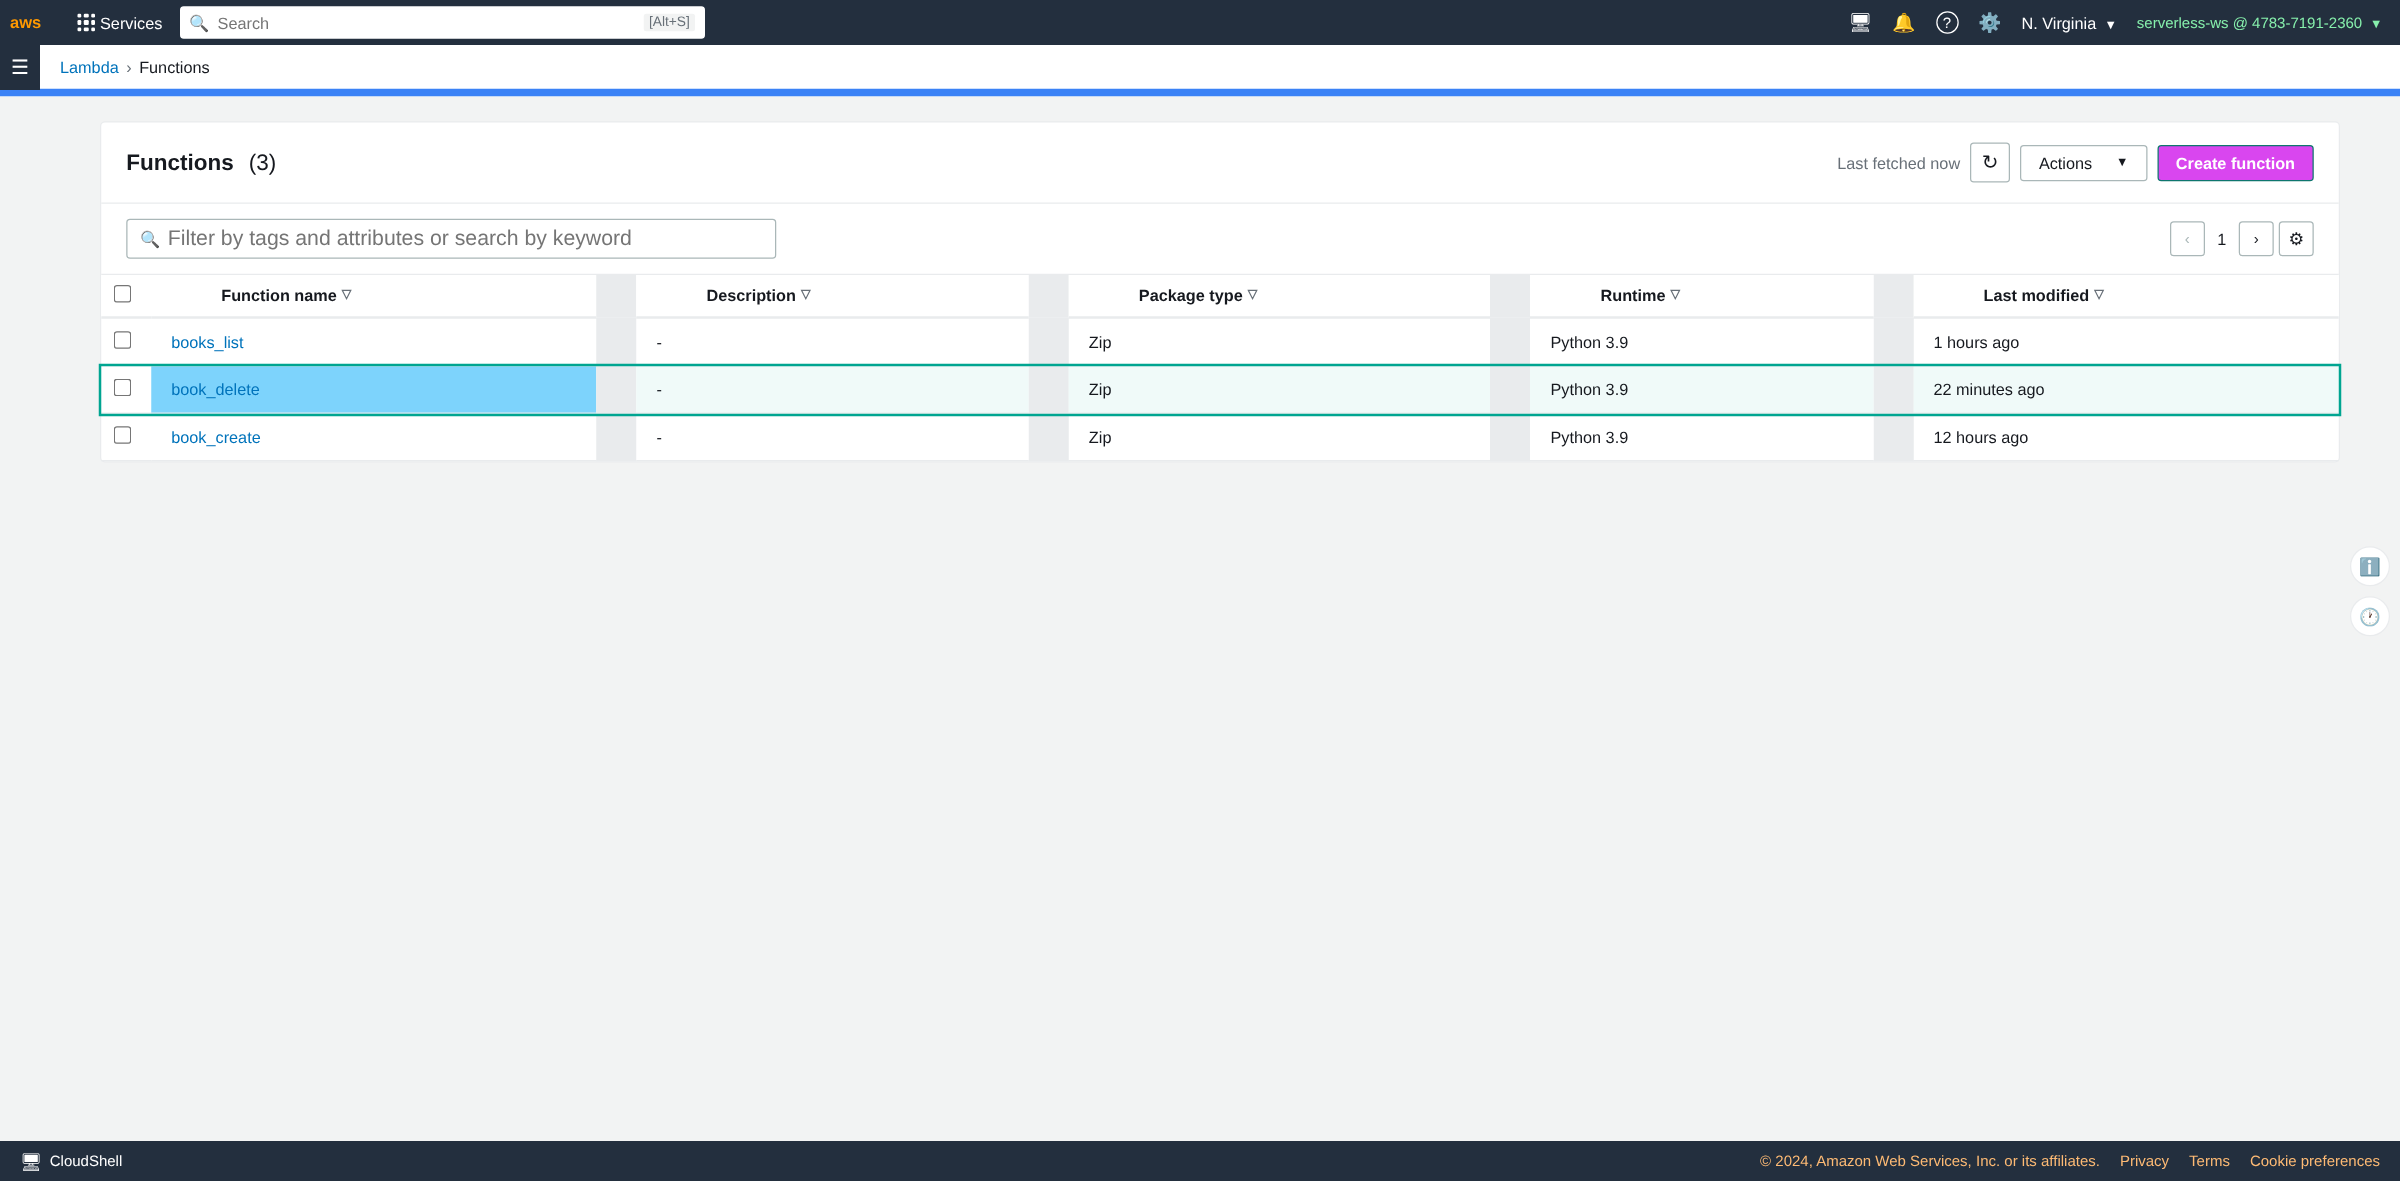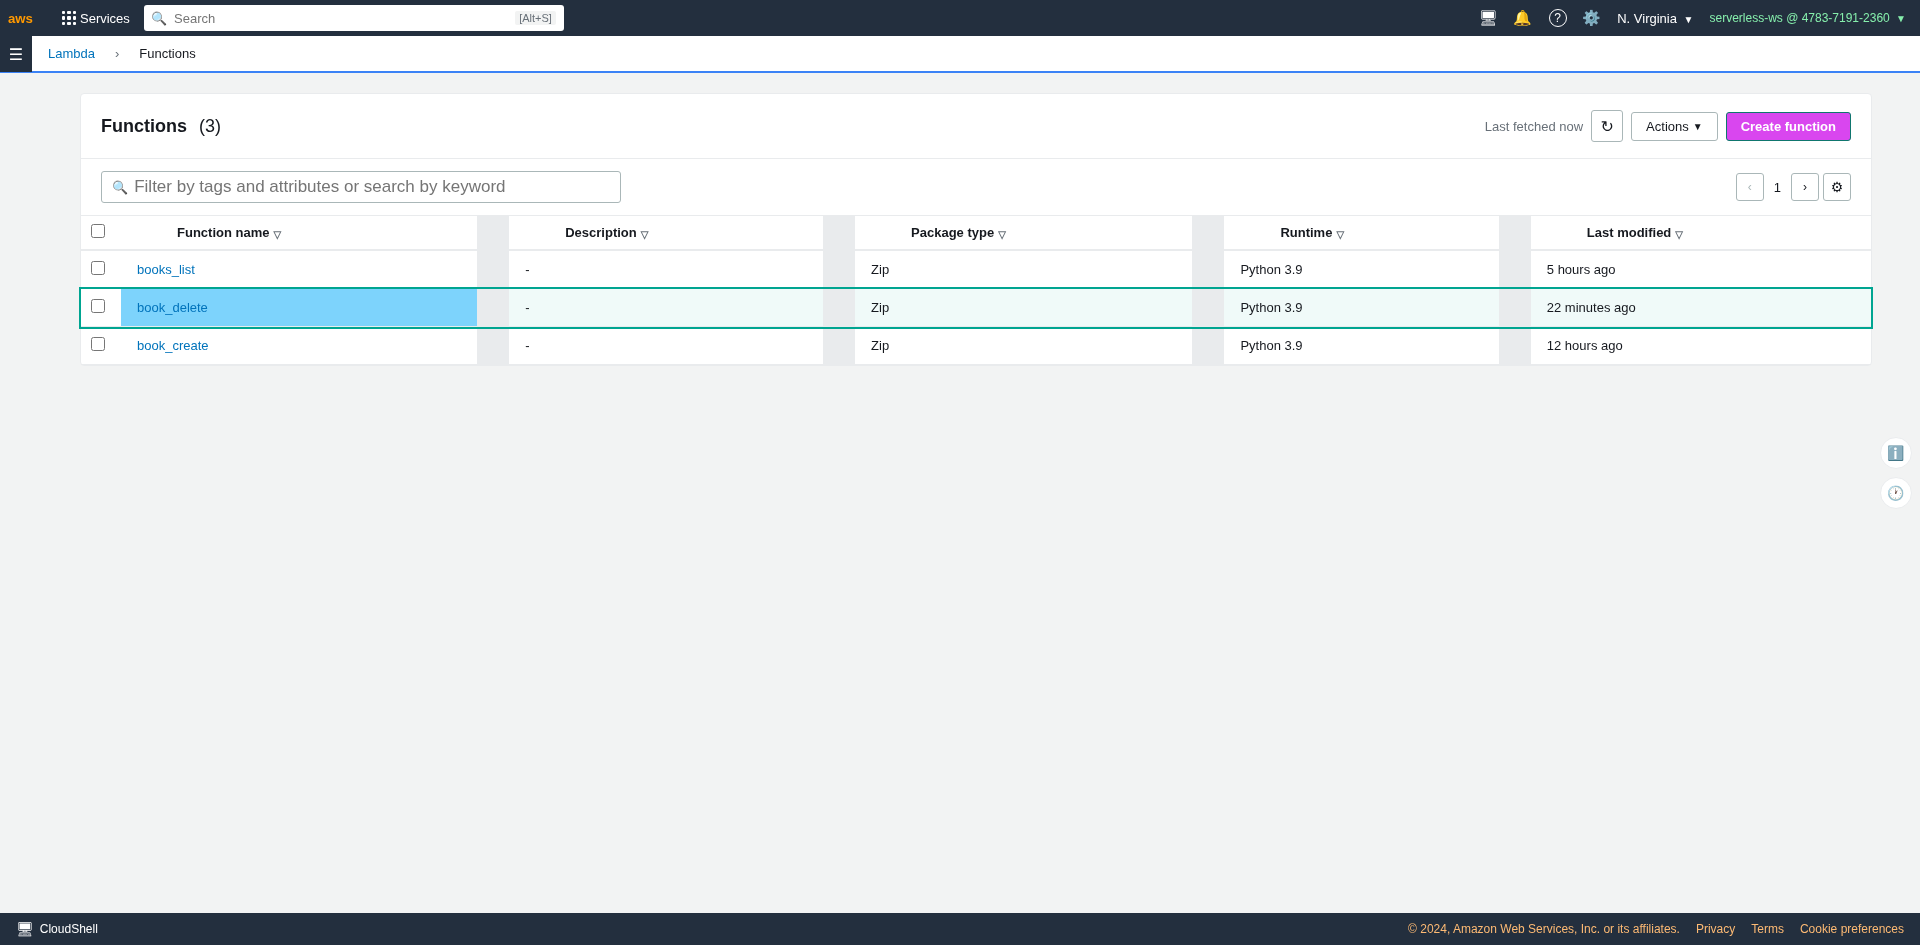--- a/index.html
+++ b/index.html
@@ -105,24 +105,24 @@
       top: 36px;
       left: 0;
       z-index: 10;
       font-size: 16px;
     }
 
     
     .breadcrumb-bar {
       background: #fff;
       padding: 10px 48px;
-      border-bottom: 2px solid #3b82f6;
-      display: flex;
-      align-items: center;
-      gap: 20px;
+      border-bottom: 6px solid #3b82f6;
+      display: flex;
+      align-items: center;
+      gap: 6px;
     }
     .breadcrumb-link {
       color: #0073bb;
       text-decoration: none;
       font-size: 13px;
       cursor: pointer;
     }
     .breadcrumb-sep { color: #687078; font-size: 13px; }
     .breadcrumb-current { color: #16191f; font-size: 13px; }
 
@@ -182,21 +182,21 @@
     }
     .actions-btn {
       background: #fff;
       border: 1px solid #aab7b8;
       border-radius: 3px;
       padding: 6px 14px;
       font-size: 13px;
       cursor: pointer;
       display: flex;
       align-items: center;
-      gap: 4px;
+      gap: 19px;
       color: #16191f;
     }
     .create-btn {
       background: #d946ef;
       border: 1px solid #0f766e;
       border-radius: 3px;
       padding: 6px 14px;
       font-size: 13px;
       font-weight: 700;
       cursor: pointer;
@@ -279,21 +279,21 @@
       font-size: 13px;
       font-weight: 700;
       color: #16191f;
       border-bottom: 2px solid #e9ebed;
       background: #fff;
       white-space: nowrap;
     }
     .functions-table th.checkbox-col { width: 40px; padding: 8px 10px; }
     .th-inner {
       display: flex;
-      align-items: flex-end;
+      align-items: flex-start;
       gap: 4px;
       padding-left: 40px;
     }
     .sort-icon { color: #687078; font-size: 10px; }
     .col-divider {
       width: 1px;
       background: #e9ebed;
       padding: 0;
     }
     .functions-table td {
@@ -544,21 +544,21 @@
       <tr>
             <td class="checkbox-col"><input type="checkbox" style=""></td>
             <td><a class="fn-link">books_list</a></td>
             <td style="width: 1px; background: rgb(233, 235, 237); padding: 0px;"></td>
             <td>-</td>
             <td style="width: 1px; background: rgb(233, 235, 237); padding: 0px;"></td>
             <td>Zip</td>
             <td style="width: 1px; background: rgb(233, 235, 237); padding: 0px;"></td>
             <td>Python 3.9</td>
             <td style="width: 1px; background: rgb(233, 235, 237); padding: 0px;"></td>
-            <td>5 hours ago</td>
+            <td>1 hours ago</td>
           </tr>
           <tr style="outline: rgb(0, 165, 145) solid 2px;">
             <td class="checkbox-col"><input type="checkbox" style=""></td>
             <td style="background: #7dd3fc;"><a class="fn-link">book_delete</a></td>
             <td style="width: 1px; background: rgb(233, 235, 237); padding: 0px;"></td>
             <td style="background: rgb(240, 250, 249);">-</td>
             <td style="width: 1px; background: rgb(233, 235, 237); padding: 0px;"></td>
             <td style="background: rgb(240, 250, 249);">Zip</td>
             <td style="width: 1px; background: rgb(233, 235, 237); padding: 0px;"></td>
             <td style="background: rgb(240, 250, 249);">Python 3.9</td>

